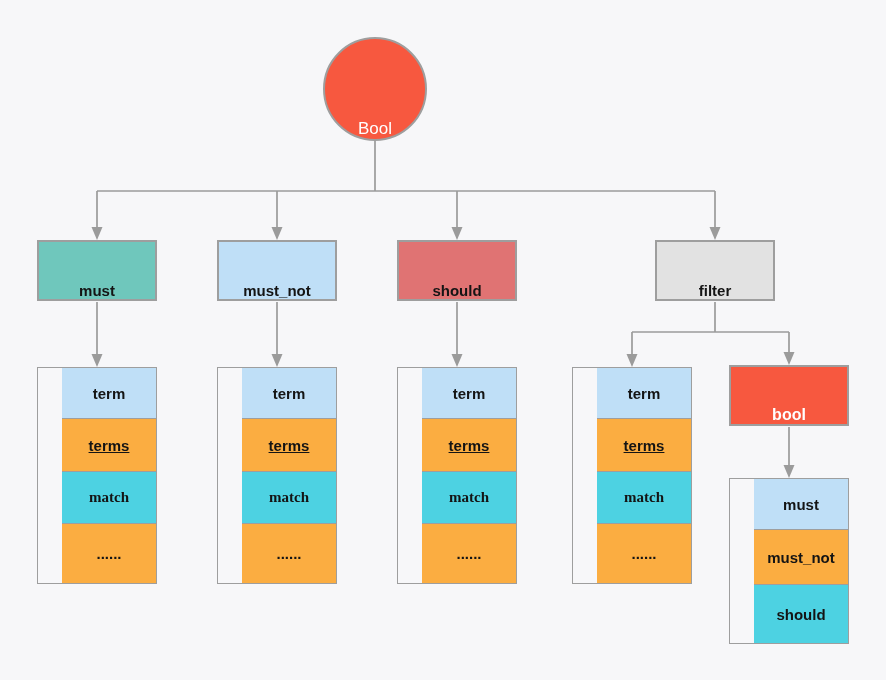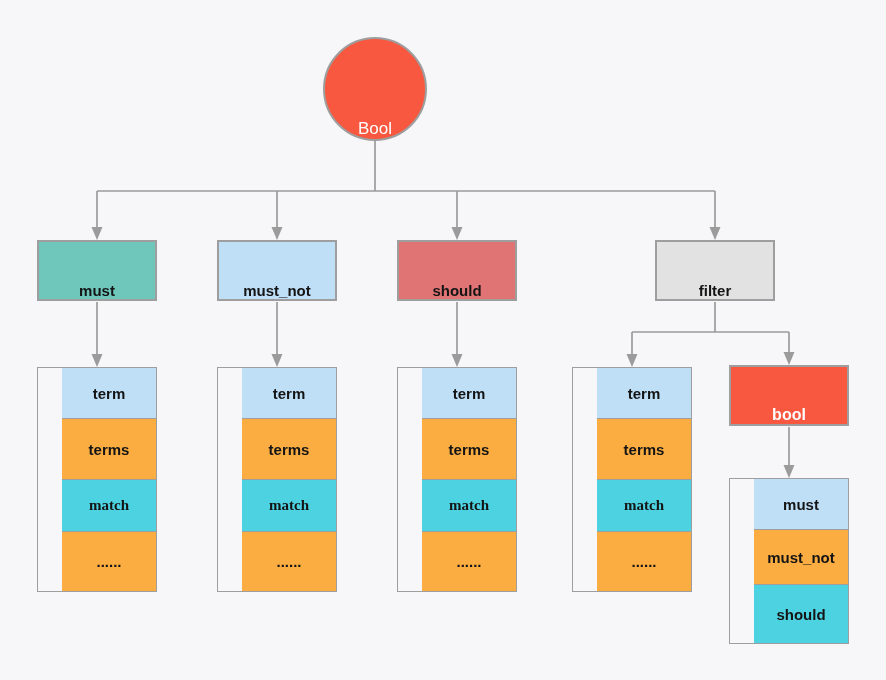--- a/index.html
+++ b/index.html
@@ -37,21 +37,21 @@
   .stack .cell{
     display:flex;align-items:center;justify-content:center;
     font-weight:bold;font-size:15px;color:#141414;
     border-top:1px solid #9e9e9e;box-sizing:border-box;
   }
   .stack .cell:first-child{border-top:none;}
   .stack-main{top:367px;}
   .stack-main.s1{left:37px;} .stack-main.s2{left:217px;}
   .stack-main.s3{left:397px;} .stack-main.s4{left:572px;}
   .stack-main .cell:nth-child(1){height:50px;}
-  .stack-main .cell:nth-child(2){height:61px;}
+  .stack-main .cell:nth-child(2){height:53px;text-decoration:underline;}
   .stack-main .cell:nth-child(3){height:52px;font-family:Liberation Serif, serif;}
   .stack-main .cell:nth-child(4){height:60px;}
   .stack-nested{left:729px;top:478px;}
   .stack-nested .cell:nth-child(1){height:50px;}
   .stack-nested .cell:nth-child(2){height:55px;}
   .stack-nested .cell:nth-child(3){height:59px;}
   .bg-blue{background:#bfdff7;}
   .bg-orange{background:#fbad41;}
   .bg-cyan{background:#4dd2e2;}
 </style>

